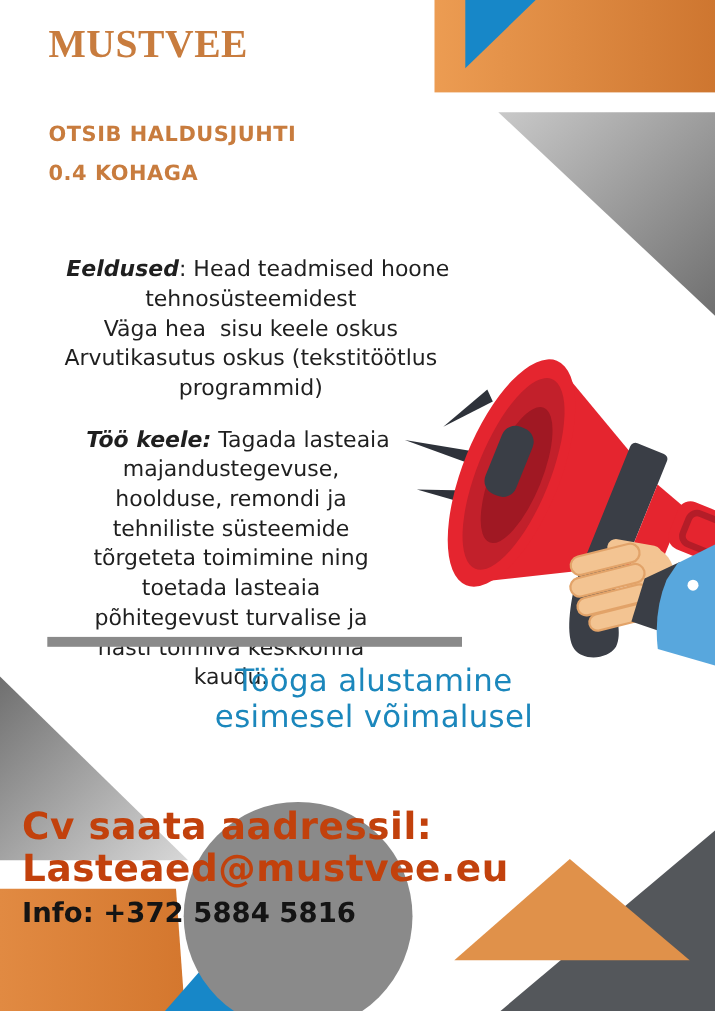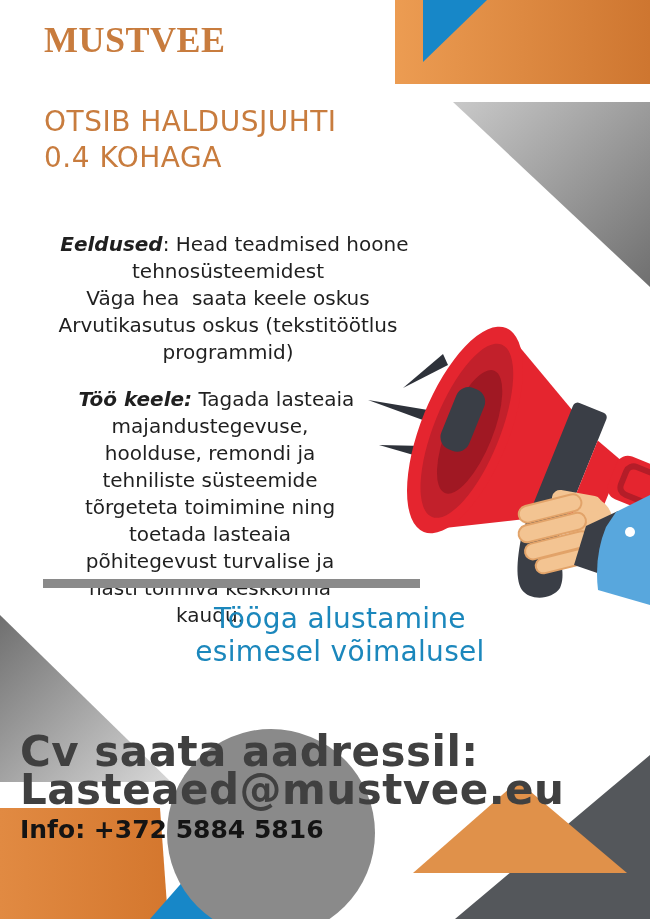--- a/index.html
+++ b/index.html
@@ -12,39 +12,39 @@
   #bg-art{left:0;top:0;width:650px;height:919px;}
 
   
   .title{
     left:44px;top:20px;width:560px;
     color:#C87C3E;font-weight:800;
     font-size:36px;line-height:41px;letter-spacing:.5px;font-family:Liberation Serif, serif;
   }
   .subtitle{
     left:44px;top:104px;width:560px;
-    color:#C87C3E;font-weight:400;
-    font-size:28px;line-height:36px;letter-spacing:.5px;
+    color:#C87C3E;font-weight:700;
+    font-size:19px;line-height:36px;letter-spacing:.5px;
   }
   .para{
     color:#1F1F1F;font-size:20px;line-height:27px;
     text-align:center;white-space:pre-wrap;
   }
   .para .lead{font-weight:700;font-style:italic;}
   .req{left:8px;top:204px;width:440px;}
   .job{left:15px;top:359px;width:390px;}
   .start{
     left:147px;top:602px;width:386px;
     color:#1B87BC;font-weight:400;font-size:28px;line-height:33px;
     text-align:center;white-space:pre-wrap;letter-spacing:.3px;
   }
   .divider{left:43px;top:579px;width:377px;height:9px;background:#8A8A8A;}
   .cv{
     left:20px;top:733px;width:600px;
-    color:#404040;font-weight:800;font-size:42px;line-height:38px;
+    color:#c2410c;font-weight:800;font-size:34px;line-height:38px;
     letter-spacing:.5px;
   }
   .info{
     left:20px;top:814px;width:400px;
     color:#141414;font-size:25px;line-height:32px;font-weight:700;
   }
 </style>
 </head>
 <body>
 
@@ -116,21 +116,21 @@
 </div>
 
 <div class="abs subtitle">
   <div>OTSIB HALDUSJUHTI</div>
   <div>0.4 KOHAGA</div>
 </div>
 
 <div class="abs para req">
   <span class="lead">Eeldused</span><span>: Head teadmised hoone
 tehnosüsteemidest
-Väga hea  saata keele oskus
+Väga hea  sisu keele oskus
 Arvutikasutus oskus (tekstitöötlus
 programmid)</span>
 </div>
 
 <div class="abs para job">
   <span class="lead">Töö keele:</span><span> Tagada lasteaia
 majandustegevuse,
 hoolduse, remondi ja
 tehniliste süsteemide
 tõrgeteta toimimine ning

